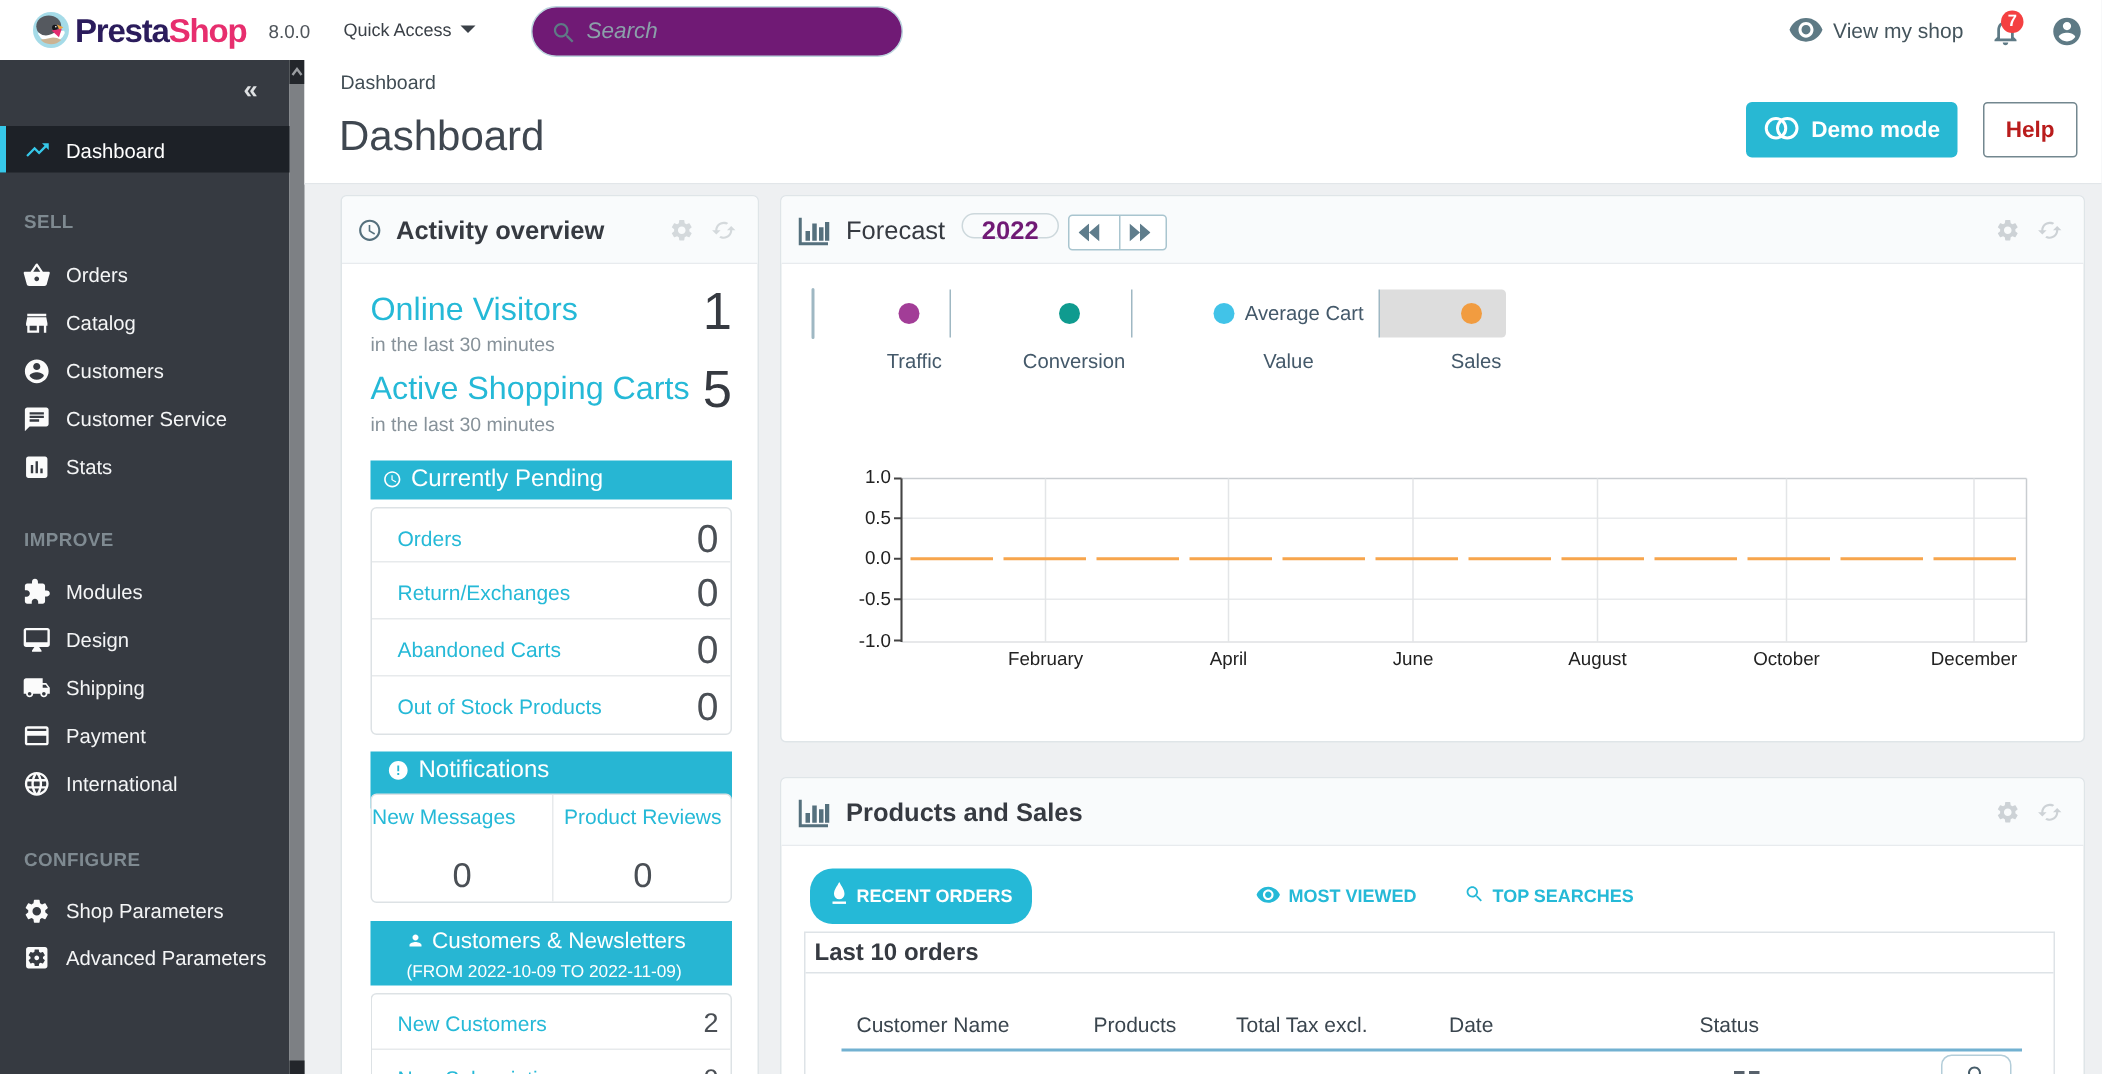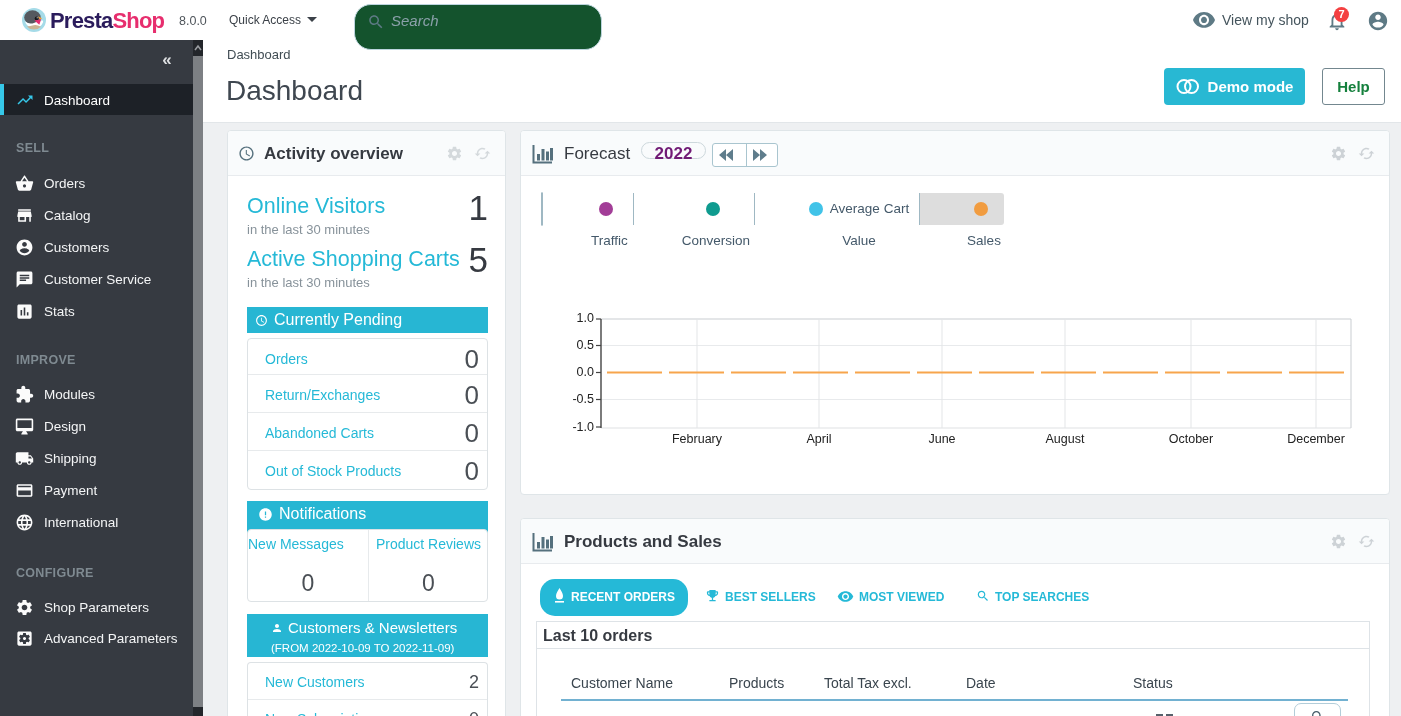--- a/index.html
+++ b/index.html
@@ -6,42 +6,42 @@
 html,body { width:1401px; height:716px; overflow:hidden; font-family:"Liberation Sans", sans-serif; background:#eef0f2; }
 .abs { position:absolute; }
 
 #topbar { position:absolute; left:0; top:0; width:1401px; height:40px; background:#fff; z-index:5; }
 #logo-circle { position:absolute; left:22px; top:8px; }
 #wordmark { position:absolute; left:50px; top:8px; font-size:22px; font-weight:700; letter-spacing:-0.8px; color:#2b1c5c; }
 #wordmark .shop { color:#e72e6e; }
 #ver { position:absolute; left:179px; top:14px; font-size:12.5px; color:#4f555b; }
 #qa { position:absolute; left:229px; top:13px; font-size:12px; color:#3b4148; }
 #qa .caret { display:inline-block; width:0; height:0; border-left:5px solid transparent; border-right:5px solid transparent; border-top:5px solid #3b4148; margin-left:6px; vertical-align:2px; }
-#search { position:absolute; left:354px; top:4px; width:248px; height:46px; border:1px solid #bcd5de; border-radius:17px; background:#14532d; }
+#search { position:absolute; left:354px; top:4px; width:248px; height:34px; border:1px solid #bcd5de; border-radius:17px; background:#701a75; }
 #search .ph { position:absolute; left:36px; top:7px; font-size:15px; font-style:italic; color:#8ba0aa; }
 #viewshop { position:absolute; left:1222px; top:12px; font-size:14px; color:#44545c; }
 
 #sidebar { position:absolute; left:0; top:40px; width:193px; height:676px; background:#363a41; }
 #collapse { position:absolute; left:152px; top:50px; width:30px; text-align:center; color:#dfe1e3; font-size:17px; font-weight:700; }
 #sb-scroll { position:absolute; left:193px; top:40px; width:10px; height:676px; background:#7d8084; }
 #sb-scroll .btn-up { position:absolute; left:0; top:0; width:10px; height:16px; background:#23262b; }
 #sb-scroll .btn-dn { position:absolute; left:0; top:667px; width:10px; height:9px; background:#23262b; }
 .menu-row { position:absolute; left:0; width:193px; height:32px; color:#f4f5f6; font-size:13.5px; }
 .menu-row .mi { position:absolute; left:15px; top:6px; width:19px; height:19px; }
 .menu-row .mt { position:absolute; left:44px; top:8px; }
 .menu-head { position:absolute; left:16px; width:170px; color:#7f8a91; font-size:12.5px; font-weight:700; letter-spacing:0.3px; }
 #dash-row { position:absolute; left:0; top:84px; width:193px; height:31px; background:#1d2127; border-left:4px solid #36c8e9; color:#fff; font-size:13.5px; }
 #dash-row .mi { position:absolute; left:12px; top:9px; }
 #dash-row .mt { position:absolute; left:40px; top:9px; }
 
 #chead { position:absolute; left:203px; top:40px; width:1198px; height:83px; background:#fff; border-bottom:1px solid #e2e6e9; }
 #crumb { position:absolute; left:227px; top:47px; font-size:13px; color:#414d54; }
 #title { position:absolute; left:226px; top:75px; font-size:28px; font-weight:400; color:#3f4750; letter-spacing:0px; }
 #demo-btn { position:absolute; left:1164px; top:68px; width:141px; height:37px; background:#28b8d3; border-radius:4px; color:#fff; font-size:15px; font-weight:700; text-align:center; line-height:37px; }
-#help-btn { position:absolute; left:1322px; top:68px; width:63px; height:37px; background:#fff; border:1px solid #73878f; border-radius:3px; color:#15803d; font-size:15px; font-weight:700; text-align:center; line-height:35px; }
+#help-btn { position:absolute; left:1322px; top:68px; width:63px; height:37px; background:#fff; border:1px solid #73878f; border-radius:3px; color:#b91c1c; font-size:15px; font-weight:700; text-align:center; line-height:35px; }
 
 .panel { position:absolute; background:#fff; border:1px solid #dfe5e8; border-radius:4px; }
 .panel-head { position:absolute; left:0; top:0; right:0; height:45px; border-bottom:1px solid #e8ebee; background:#f9fbfc; border-radius:3px 3px 0 0; }
 .panel-title { position:absolute; left:36px; top:13px; font-size:17px; color:#363a41; }
 .hicons { position:absolute; right:14px; top:14px; }
 #activity { left:227px; top:130px; width:279px; height:590px; }
 #forecast { left:520px; top:130px; width:870px; height:365px; }
 #products { left:520px; top:518px; width:870px; height:202px; }
 .cyan { color:#25b9d7; }
 .banner { position:absolute; left:19px; width:241px; background:#27b6d3; color:#fff; font-weight:400; }
@@ -364,23 +364,20 @@
         <path fill="#cdd2d6" d="M19.14 12.94c.04-.3.06-.61.06-.94 0-.32-.02-.64-.07-.94l2.03-1.58c.18-.14.23-.41.12-.61l-1.92-3.32c-.12-.22-.37-.29-.59-.22l-2.39.96c-.5-.38-1.03-.7-1.62-.94l-.36-2.54c-.04-.24-.24-.41-.48-.41h-3.84c-.24 0-.43.17-.47.41l-.36 2.54c-.59.24-1.13.57-1.62.94l-2.39-.96c-.22-.08-.47 0-.59.22L2.74 8.87c-.12.21-.08.47.12.61l2.03 1.58c-.05.3-.09.63-.09.94s.02.64.07.94l-2.03 1.58c-.18.14-.23.41-.12.61l1.92 3.32c.12.22.37.29.59.22l2.39-.96c.5.38 1.03.7 1.62.94l.36 2.54c.05.24.24.41.48.41h3.84c.24 0 .44-.17.47-.41l.36-2.54c.59-.24 1.13-.56 1.62-.94l2.39.96c.22.08.47 0 .59-.22l1.92-3.32c.12-.22.07-.47-.12-.61l-2.01-1.58zM12 15.6c-1.98 0-3.6-1.62-3.6-3.6s1.62-3.6 3.6-3.6 3.6 1.62 3.6 3.6-1.62 3.6-3.6 3.6z"></path>
       </svg>
     <svg class="hicons" width="17" height="17" viewBox="0 0 24 24">
         <path fill="#cdd2d6" d="M19 8l-4 4h3c0 3.31-2.69 6-6 6-1.01 0-1.97-.25-2.8-.7l-1.46 1.46C8.97 19.54 10.43 20 12 20c4.42 0 8-3.58 8-8h3l-4-4zM6 12c0-3.31 2.69-6 6-6 1.01 0 1.97.25 2.8.7l1.46-1.46C15.03 4.46 13.57 4 12 4c-4.42 0-8 3.58-8 8H1l4 4 4-4H6z"></path>
       </svg>
   </div>
   <div id="ptab-active"><svg style="vertical-align:-2px;margin-right:5px" width="13" height="15" viewBox="0 0 13 15">
         <path fill="#fff" d="M6.5 0 C8 3 10 5 10 8 A3.5 3.5 0 0 1 3 8 C3 5 5 3 6.5 0 Z"></path>
         <rect x="2" y="13" width="9" height="1.6" fill="#fff"></rect>
       </svg>RECENT ORDERS</div>
-  <div class="ptab" style="left:184px;width:120px;"><svg style="vertical-align:-2px;margin-right:5px" width="15" height="15" viewBox="0 0 24 24">
-        <path fill="#25b9d7" d="M19 5h-2V3H7v2H5c-1.1 0-2 .9-2 2v1c0 2.55 1.92 4.63 4.39 4.94.63 1.5 1.98 2.63 3.61 2.96V19H7v2h10v-2h-4v-3.1c1.63-.33 2.98-1.46 3.61-2.96C19.08 12.63 21 10.55 21 8V7c0-1.1-.9-2-2-2zM5 8V7h2v3.82C5.84 10.4 5 9.3 5 8zm14 0c0 1.3-.84 2.4-2 2.82V7h2v1z"></path>
-      </svg>BEST SELLERS</div>
   <div class="ptab" style="left:316px;width:110px;"><svg style="vertical-align:-3px;margin-right:5px" width="17" height="15" viewBox="0 0 24 17">
         <path fill="#25b9d7" d="M12 1C7 1 2.7 4.1 1 8.5 2.7 12.9 7 16 12 16s9.3-3.1 11-7.5C21.3 4.1 17 1 12 1zm0 12.5c-2.8 0-5-2.2-5-5s2.2-5 5-5 5 2.2 5 5-2.2 5-5 5zm0-8c-1.7 0-3 1.3-3 3s1.3 3 3 3 3-1.3 3-3-1.3-3-3-3z"></path>
       </svg>MOST VIEWED</div>
   <div class="ptab" style="left:455px;width:120px;"><svg style="vertical-align:-2px;margin-right:5px" width="14" height="14" viewBox="0 0 24 24">
         <path fill="#25b9d7" d="M15.5 14h-.79l-.28-.27C15.41 12.59 16 11.11 16 9.5 16 5.91 13.09 3 9.5 3S3 5.91 3 9.5 5.91 16 9.5 16c1.61 0 3.09-.59 4.23-1.57l.27.28v.79l5 4.99L20.49 19l-4.99-5zm-6 0C7.01 14 5 11.99 5 9.5S7.01 5 9.5 5 14 7.01 14 9.5 11.99 14 9.5 14z"></path>
       </svg>TOP SEARCHES</div>
   <div id="orders-box">
     <div class="tbar"></div>
     <h3>Last 10 orders</h3>
     <div class="th" style="left:34px;">Customer Name</div>

